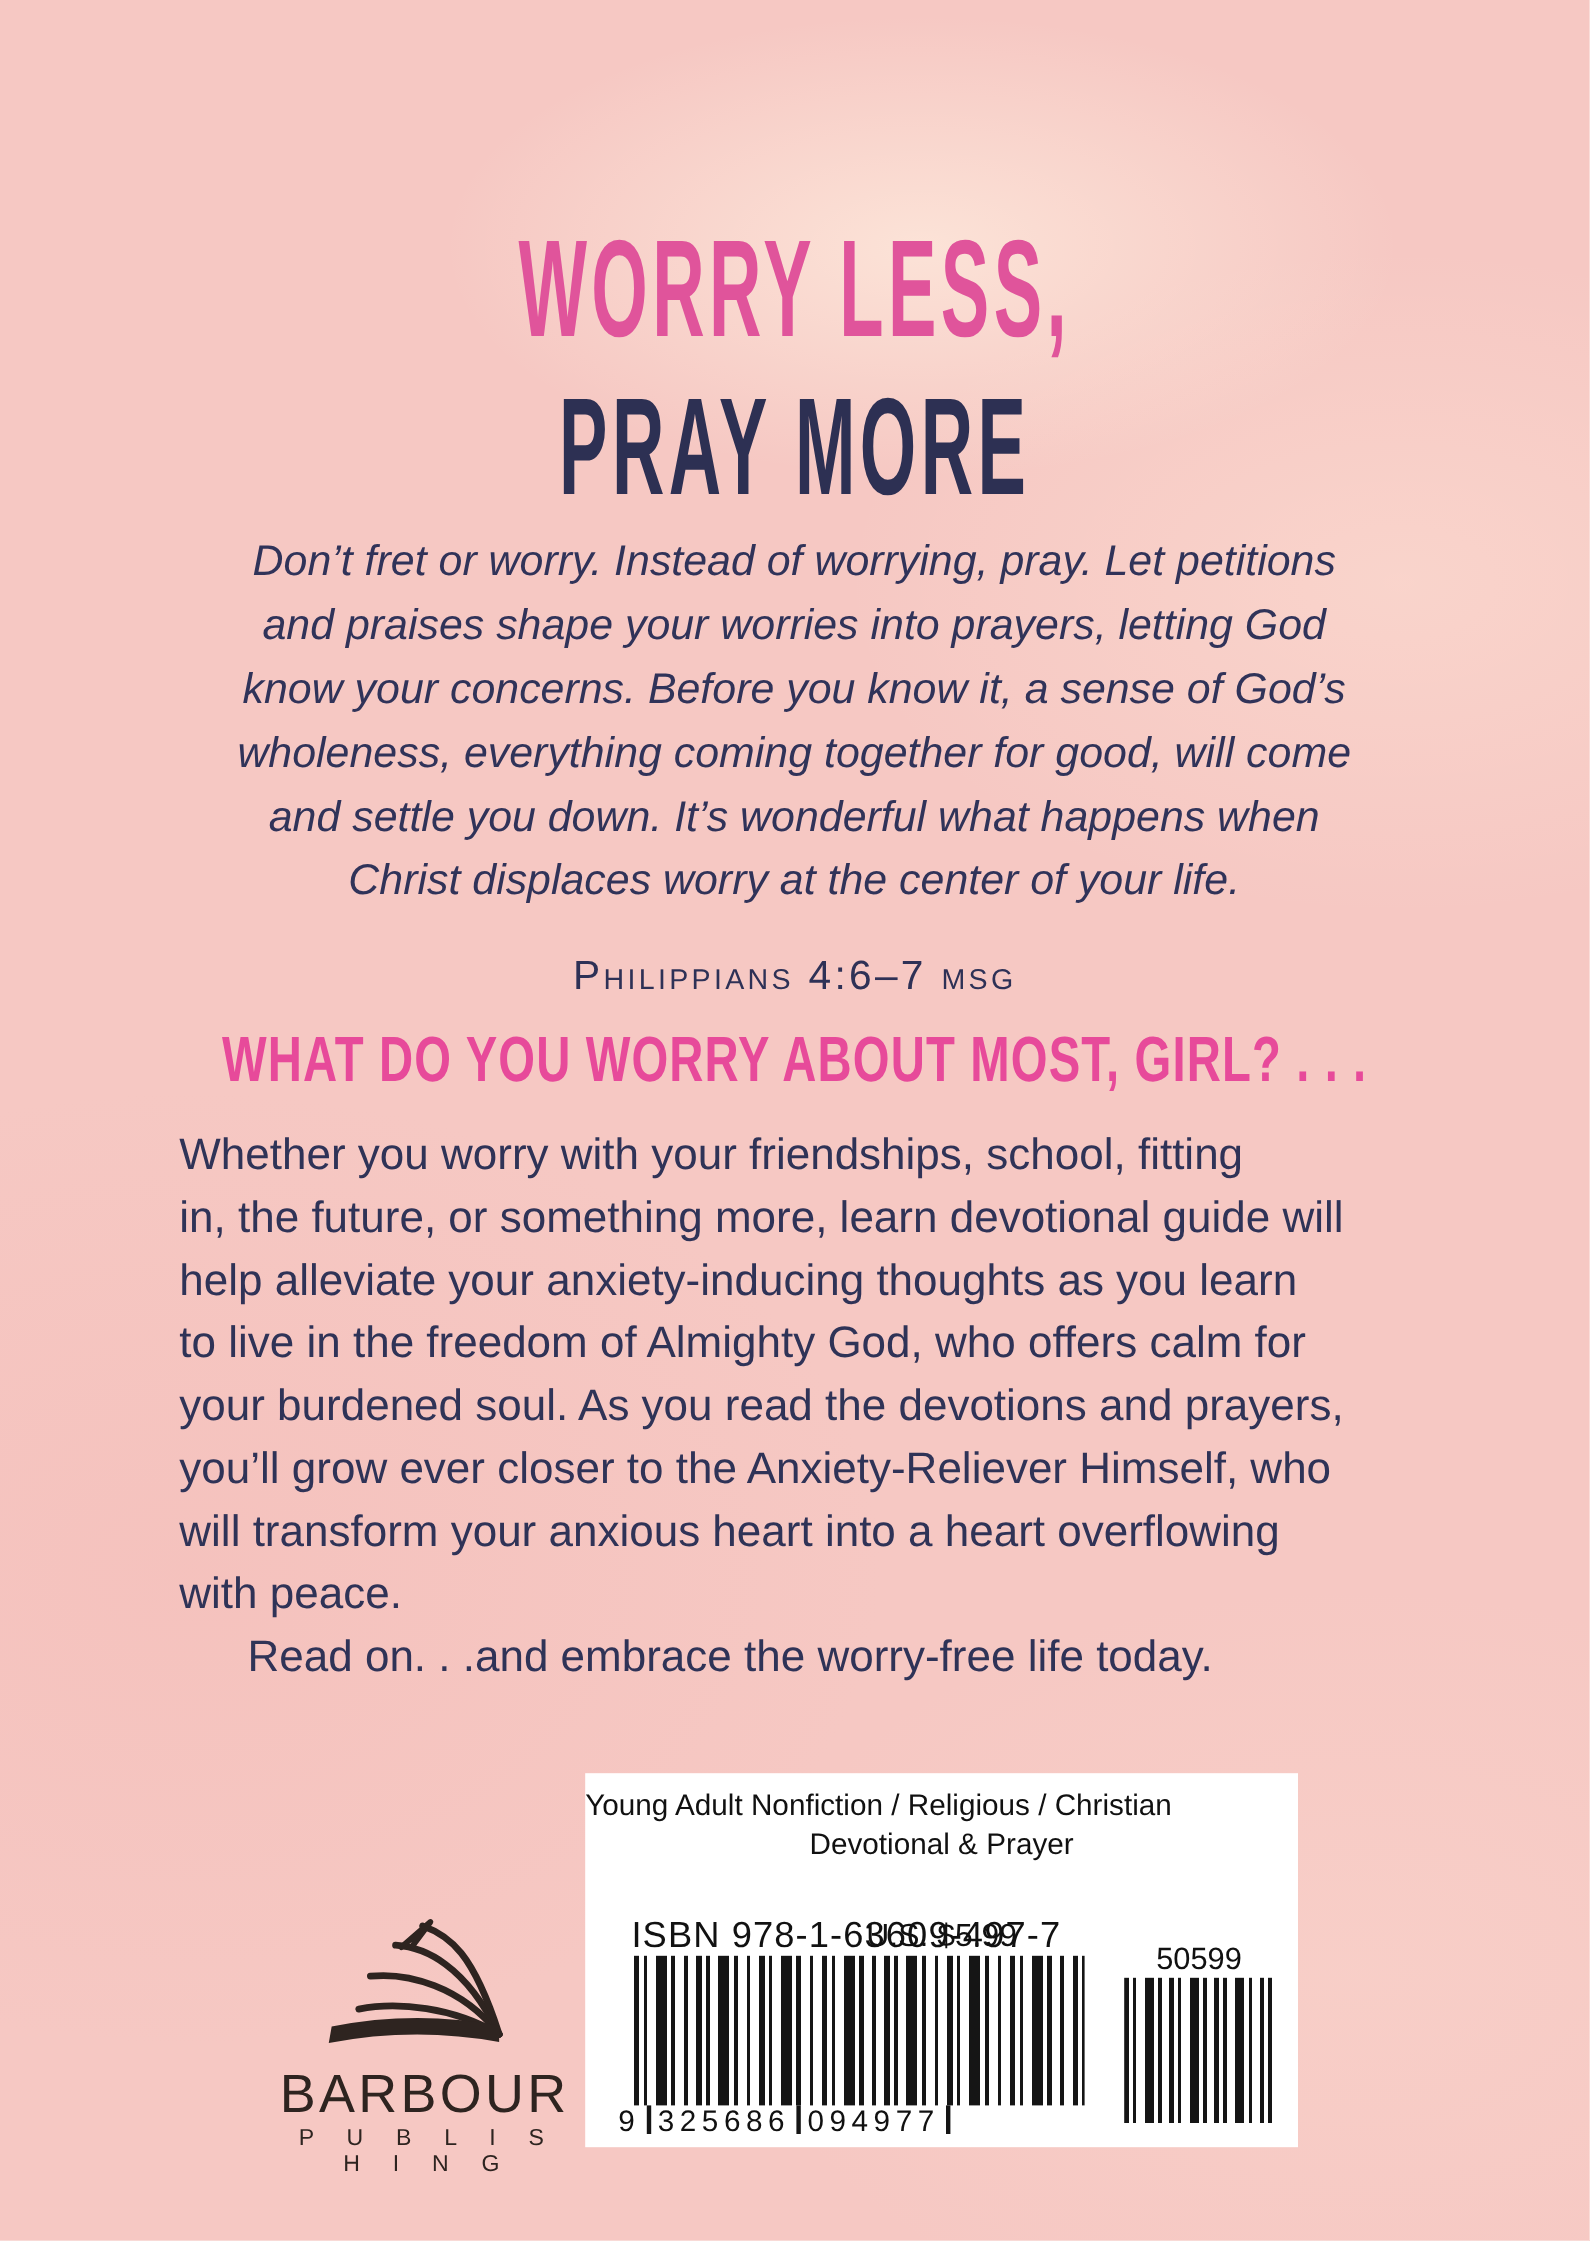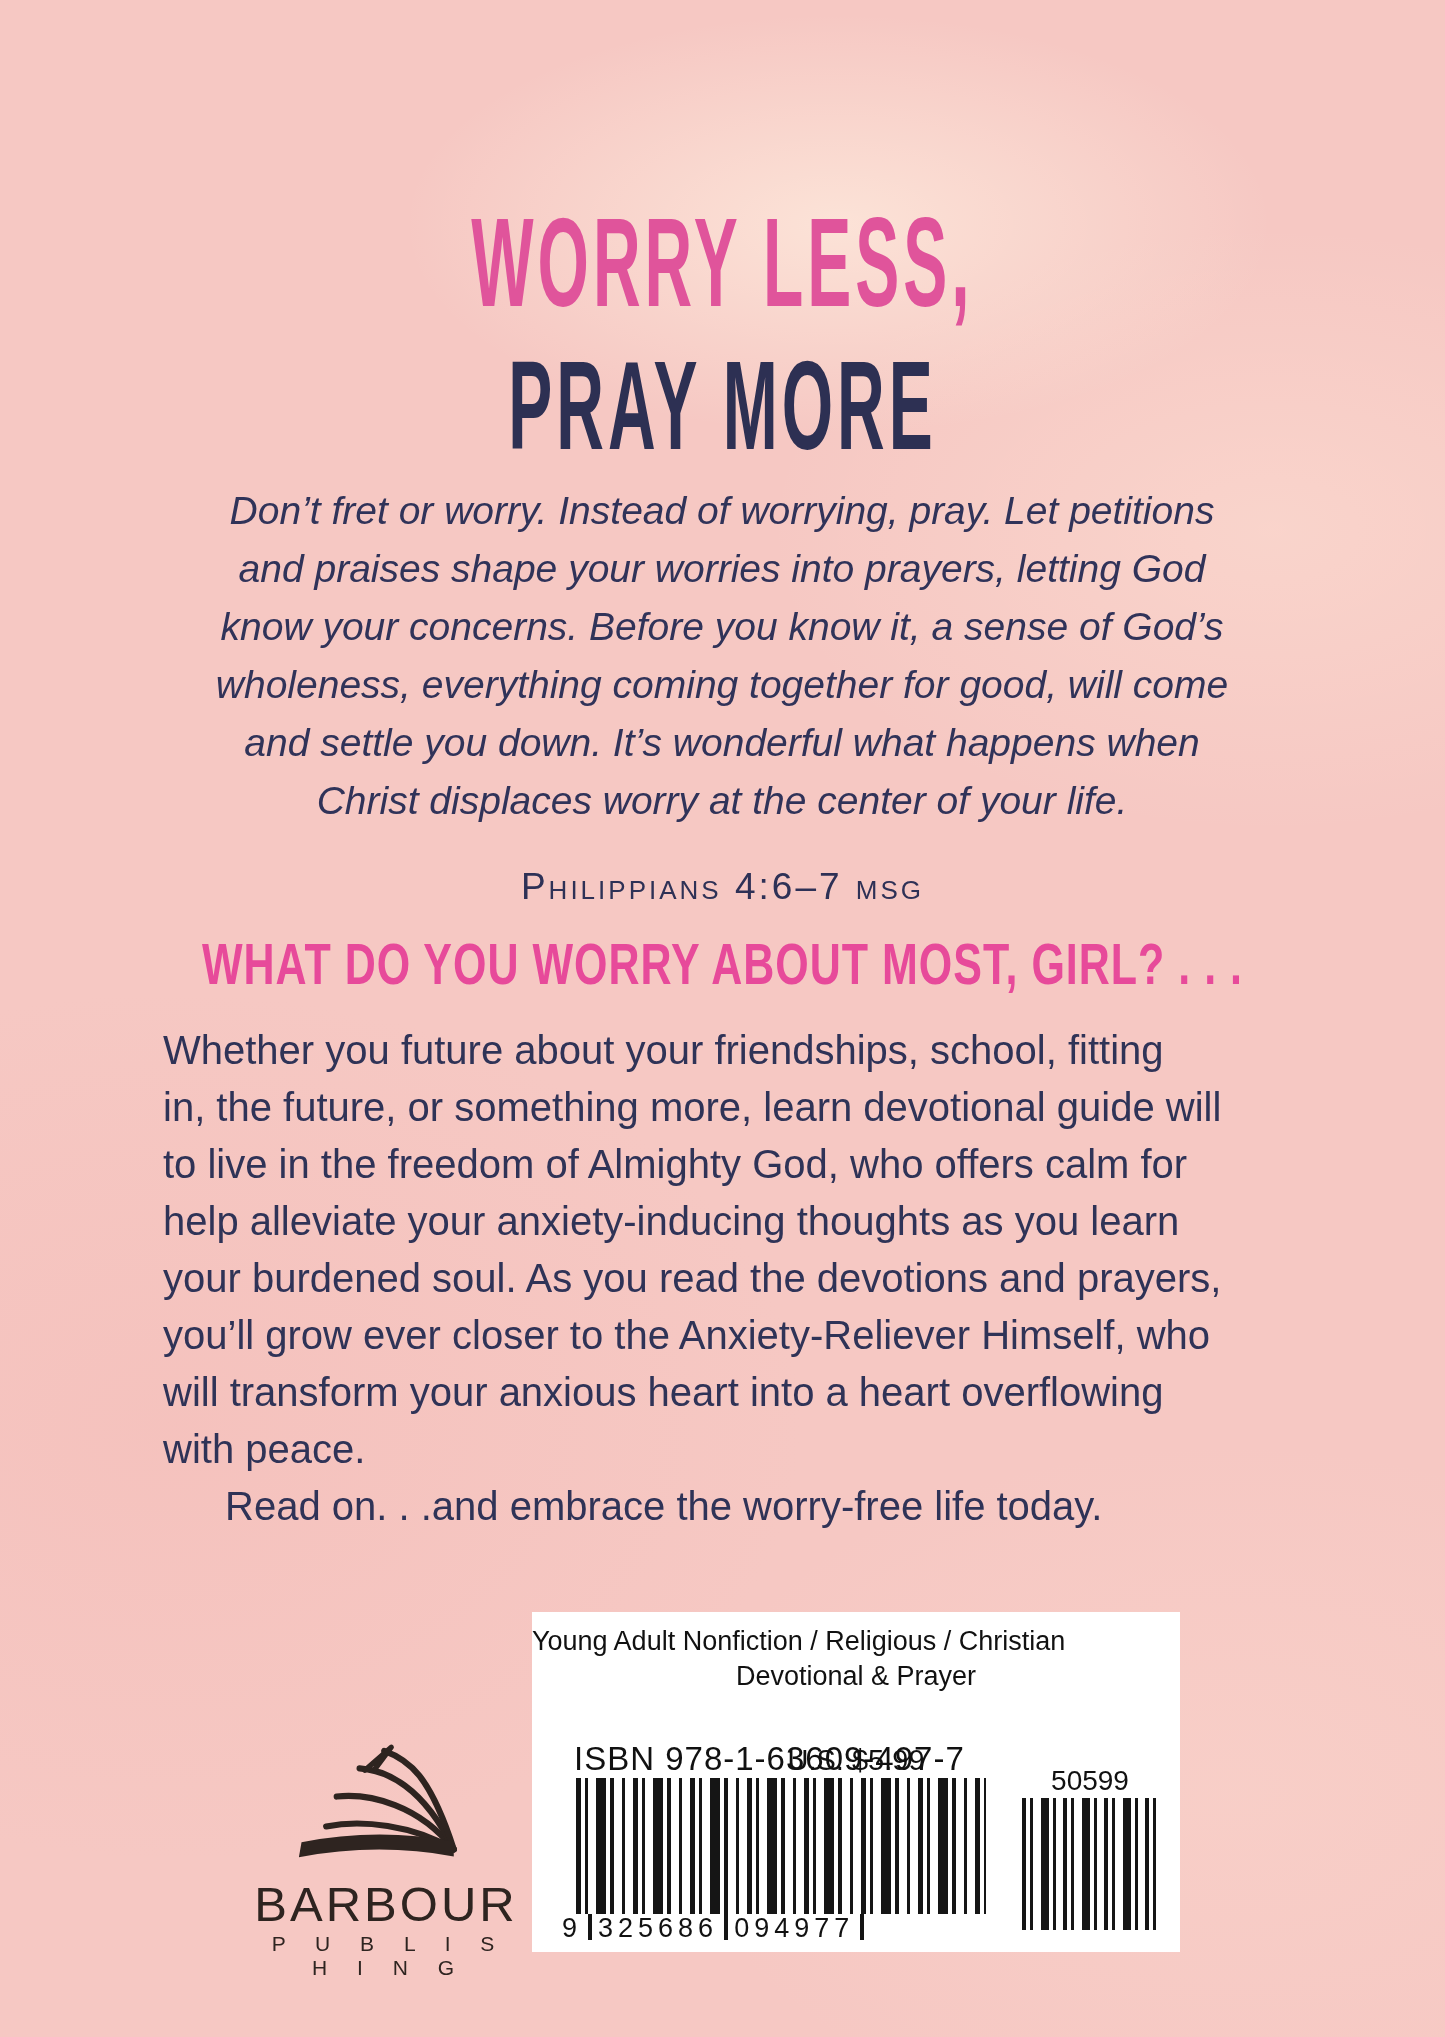--- a/index.html
+++ b/index.html
@@ -101,24 +101,24 @@
     <div>wholeness, everything coming together for good, will come</div>
     <div>and settle you down. It’s wonderful what happens when</div>
     <div>Christ displaces worry at the center of your life.</div>
   </div>
 
   <div class="scripture-ref">Philippians 4:6–7 msg</div>
 
   <div class="pink-heading">WHAT DO YOU WORRY ABOUT MOST, GIRL? . . .</div>
 
   <div class="body-copy">
-    <div>Whether you future about your friendships, school, fitting</div>
+    <div>Whether you worry with your friendships, school, fitting</div>
     <div>in, the future, or something more, learn devotional guide will</div>
+    <div>help alleviate your anxiety-inducing thoughts as you learn</div>
     <div>to live in the freedom of Almighty God, who offers calm for</div>
-    <div>help alleviate your anxiety-inducing thoughts as you learn</div>
     <div>your burdened soul. As you read the devotions and prayers,</div>
     <div>you’ll grow ever closer to the Anxiety-Reliever Himself, who</div>
     <div>will transform your anxious heart into a heart overflowing</div>
     <div>with peace.</div>
     <div class="closing">Read on. . .and embrace the worry-free life today.</div>
   </div>
 
   <div class="publisher">
     <svg class="logo-icon" viewBox="0 0 240 150" xmlns="http://www.w3.org/2000/svg" aria-hidden="true">
       <g stroke="#2e2420" fill="none" stroke-linecap="round">

